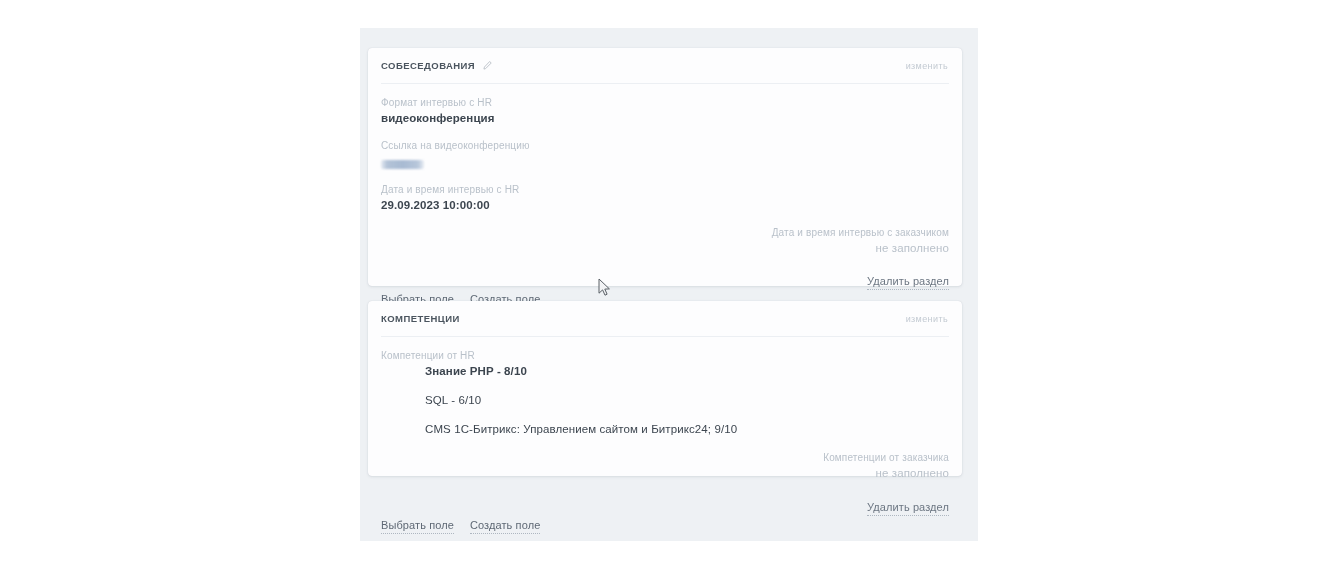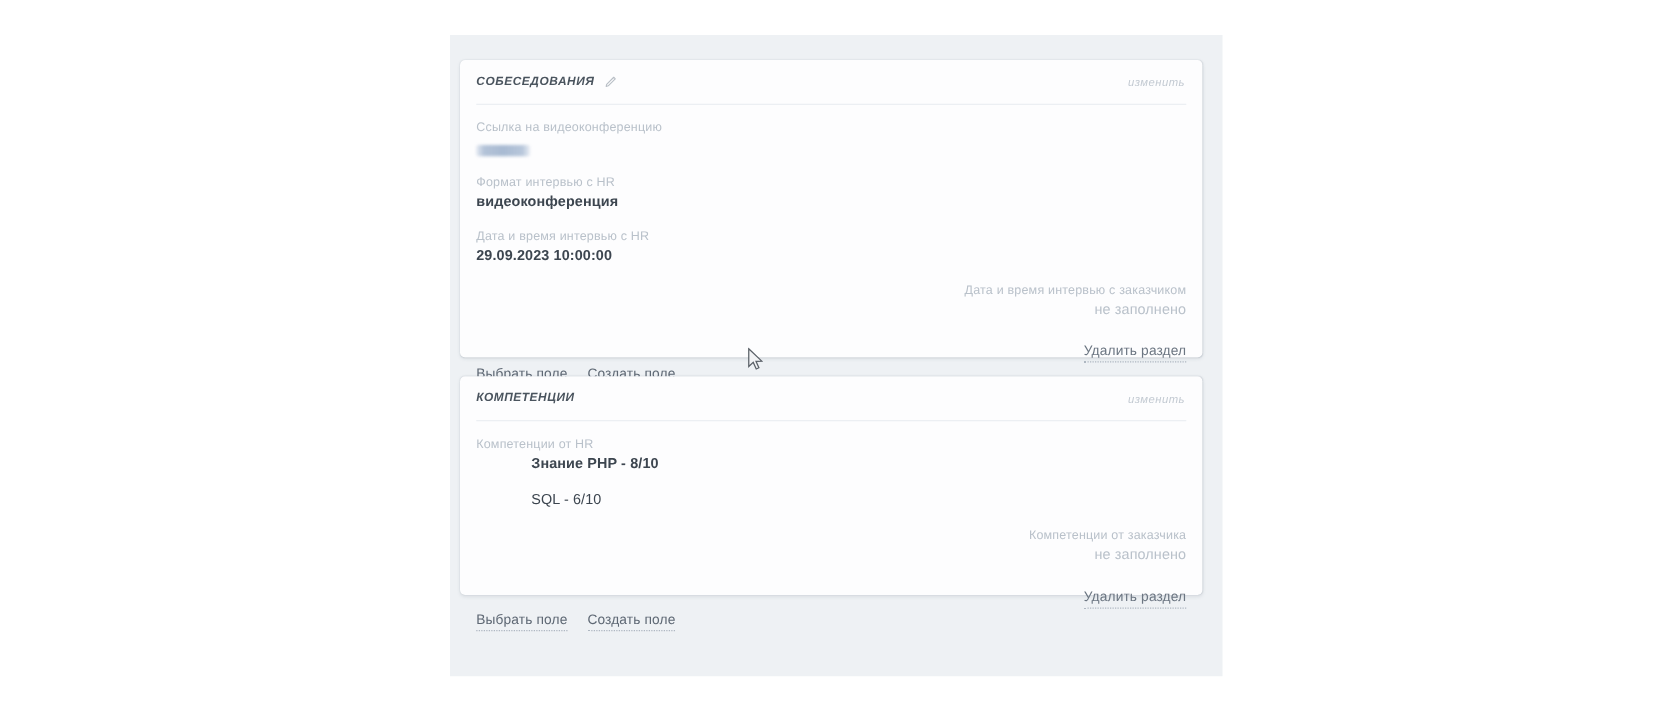--- a/index.html
+++ b/index.html
@@ -41,21 +41,20 @@
   #card-competences { top: 301px; height: 175px; }
 
   
   .card-head {
     display: flex;
     align-items: center;
     justify-content: space-between;
     height: 35px;
     padding: 0 14px 0 13px;
     box-sizing: border-box;
-    font-style: italic;
   }
   .head-left {
     display: flex;
     align-items: center;
     gap: 7px;
   }
   .card-title {
     font-size: 9.5px;
     letter-spacing: .45px;
     font-weight: 700;
@@ -194,32 +193,32 @@
       </span>
     </div>
     <span class="edit-link">изменить</span>
   </div>
 
   <div class="card-divider"></div>
 
   <div class="card-body">
 
     <div class="field">
+      <div class="field-label">Формат интервью с HR</div>
+      <div class="field-value">видеоконференция</div>
+    </div>
+
+    <div class="field">
       <div class="field-label">Ссылка на видеоконференцию</div>
       <div>
         <span class="redacted-link"></span>
       </div>
     </div>
 
     <div class="field">
-      <div class="field-label">Формат интервью с HR</div>
-      <div class="field-value">видеоконференция</div>
-    </div>
-
-    <div class="field">
       <div class="field-label">Дата и время интервью с HR</div>
       <div class="field-value">29.09.2023 10:00:00</div>
     </div>
 
     <div class="field">
       <div class="field-label">Дата и время интервью с заказчиком</div>
       <div class="field-value empty">не заполнено</div>
     </div>
 
   </div>
@@ -243,20 +242,21 @@
   </div>
 
   <div class="card-divider"></div>
 
   <div class="card-body">
 
     <div>
       <div class="field-label">Компетенции от HR</div>
       <div class="comp-line bold">Знание PHP - 8/10</div>
       <div class="comp-line">SQL - 6/10</div>
+      <div class="comp-line">CMS 1С-Битрикс: Управлением сайтом и Битрикс24; 9/10</div>
     </div>
 
     <div class="field">
       <div class="field-label">Компетенции от заказчика</div>
       <div class="field-value empty">не заполнено</div>
     </div>
 
   </div>
 
   <div class="card-actions" style="margin-top:11px;">

